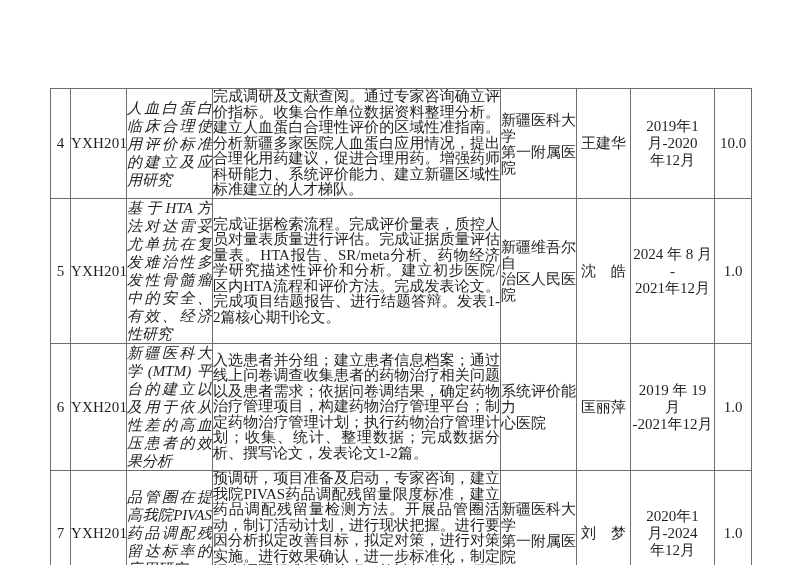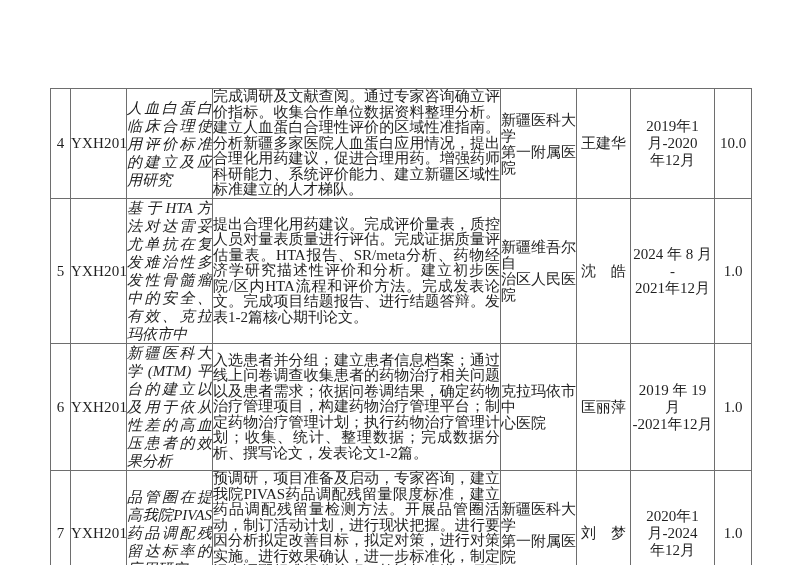--- a/index.html
+++ b/index.html
@@ -87,35 +87,35 @@
         <td class="c-inst">新疆医科大学
 第一附属医院</td>
         <td class="c-name">王建华</td>
         <td class="c-period">2019年1月-2020
 年12月</td>
         <td class="c-amount">10.0</td>
       </tr>
       <tr class="h1">
         <td class="c-seq">5</td>
         <td class="c-code">YXH201905</td>
-        <td class="c-title">基于HTA方法对达雷妥尤单抗在复发难治性多发性骨髓瘤中的安全、有效、克拉玛依市中</td>
-        <td class="c-desc">提出合理化用药建议。完成评价量表，质控人员对量表质量进行评估。完成证据质量评估量表。HTA报告、SR/meta分析、药物经济学研究描述性评价和分析。建立初步医院/区内HTA流程和评价方法。完成发表论文。完成项目结题报告、进行结题答辩。发表1-2篇核心期刊论文。</td>
+        <td class="c-title">基于HTA方法对达雷妥尤单抗在复发难治性多发性骨髓瘤中的安全、有效、经济性研究</td>
+        <td class="c-desc">完成证据检索流程。完成评价量表，质控人员对量表质量进行评估。完成证据质量评估量表。HTA报告、SR/meta分析、药物经济学研究描述性评价和分析。建立初步医院/区内HTA流程和评价方法。完成发表论文。完成项目结题报告、进行结题答辩。发表1-2篇核心期刊论文。</td>
         <td class="c-inst">新疆维吾尔自
 治区人民医院</td>
         <td class="c-name">沈　皓</td>
         <td class="c-period">2024 年 8 月 -
 2021年12月</td>
         <td class="c-amount">1.0</td>
       </tr>
       <tr class="h2">
         <td class="c-seq">6</td>
         <td class="c-code">YXH201906</td>
         <td class="c-title">新疆医科大学(MTM)平台的建立以及用于依从性差的高血压患者的效果分析</td>
         <td class="c-desc">入选患者并分组；建立患者信息档案；通过线上问卷调查收集患者的药物治疗相关问题以及患者需求；依据问卷调结果，确定药物治疗管理项目，构建药物治疗管理平台；制定药物治疗管理计划；执行药物治疗管理计划；收集、统计、整理数据；完成数据分析、撰写论文，发表论文1-2篇。</td>
-        <td class="c-inst">克拉玛依市中
+        <td class="c-inst">系统评价能力
 心医院</td>
         <td class="c-name">匡丽萍</td>
         <td class="c-period">2019 年 19 月
 -2021年12月</td>
         <td class="c-amount">1.0</td>
       </tr>
       <tr class="h3">
         <td class="c-seq">7</td>
         <td class="c-code">YXH201907</td>
         <td class="c-title">品管圈在提高我院PIVAS药品调配残留达标率的应用研究</td>

